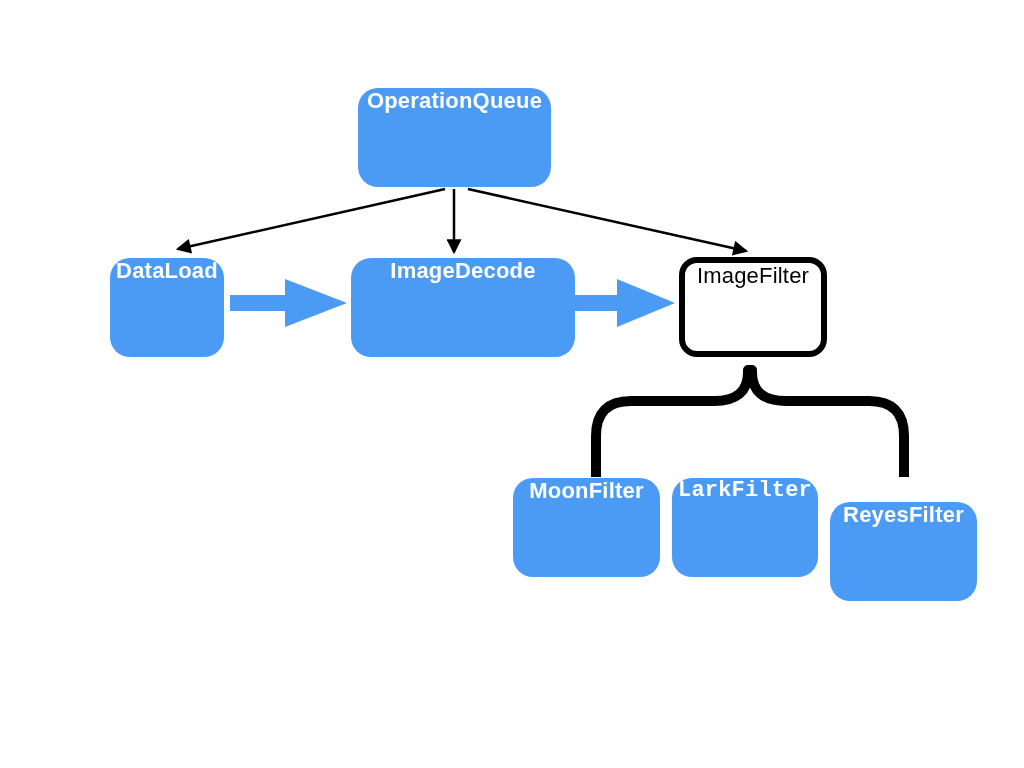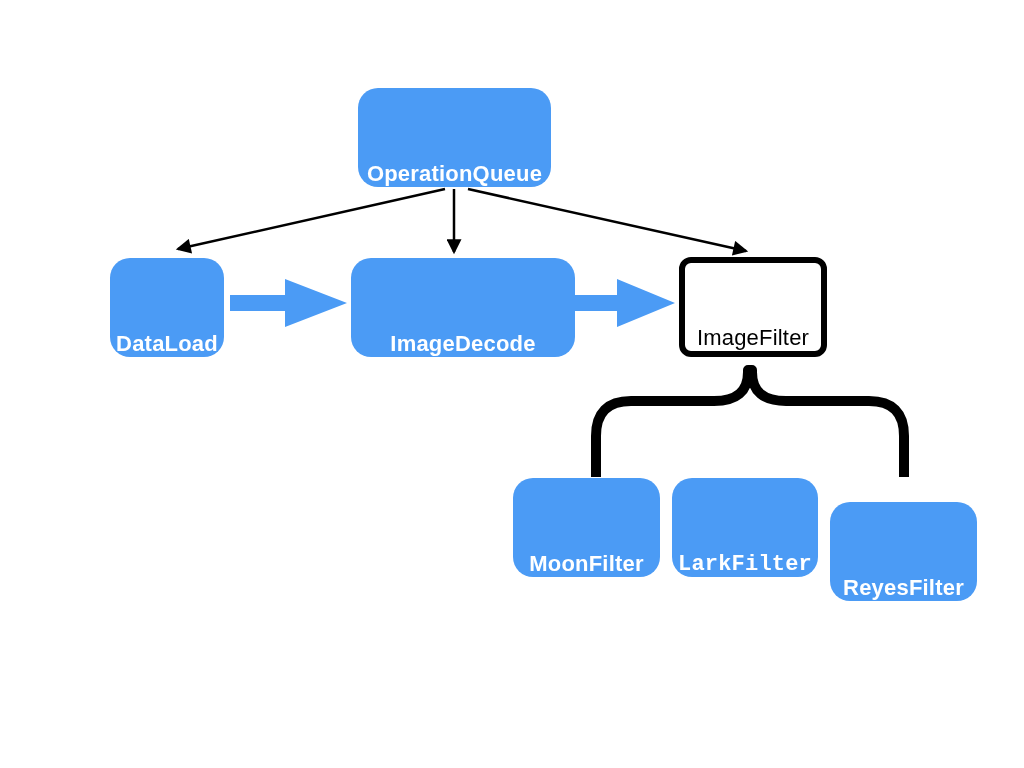--- a/index.html
+++ b/index.html
@@ -11,40 +11,40 @@
   #canvas {
     position: relative;
     width: 1024px;
     height: 768px;
     background: #ffffff;
     overflow: hidden;
   }
   .node {
     position: absolute;
     display: flex;
-    align-items: flex-end;
+    align-items: flex-start;
     justify-content: center;
     box-sizing: border-box;
     text-align: center;
     letter-spacing: 0.2px;
   }
   .node.blue {
     background: #4B9BF5;
     color: #ffffff;
     font-weight: bold;
     font-size: 22px;
     border-radius: 20px;
   }
   .node.outline {
     background: #ffffff;
     color: #000000;
     font-weight: normal;
     font-size: 22px;
     border: 6px solid #000000;
-    border-radius: 12px;
+    border-radius: 18px;
   }
   #node-operationqueue { left: 358px; top:  88px; width: 193px; height:  99px; }
   #node-dataload       { left: 110px; top: 258px; width: 114px; height:  99px; }
   #node-imagedecode    { left: 351px; top: 258px; width: 224px; height:  99px; }
   #node-imagefilter    { left: 679px; top: 257px; width: 148px; height: 100px; }
   #node-moonfilter     { left: 513px; top: 478px; width: 147px; height:  99px; }
   #node-larkfilter     { left: 672px; top: 478px; width: 146px; height:  99px; font-family: Liberation Mono, monospace; }
   #node-reyesfilter    { left: 830px; top: 502px; width: 147px; height:  99px; }
   #edge-layer {
     position: absolute;

